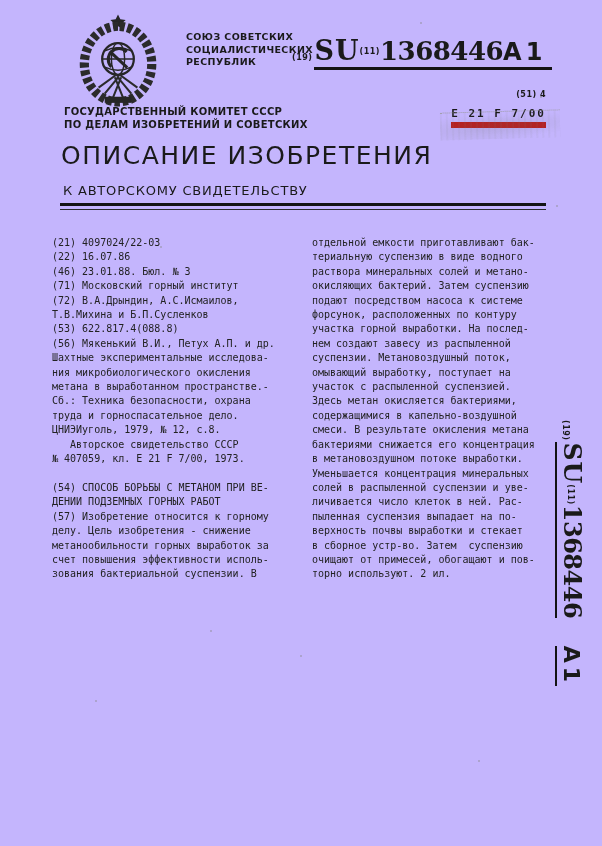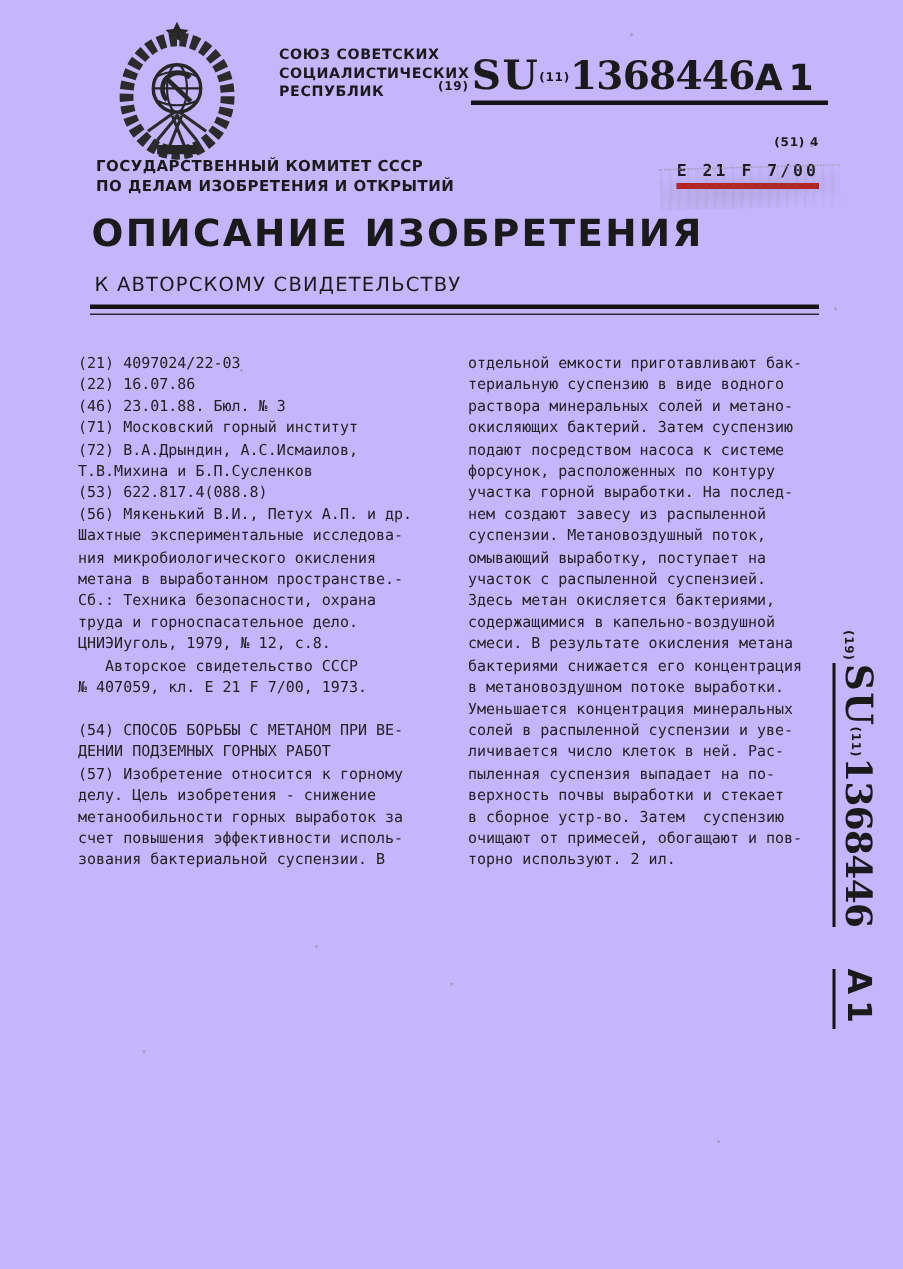--- a/index.html
+++ b/index.html
@@ -47,41 +47,41 @@
     font-size:24px;line-height:24px;font-weight:bold;letter-spacing:4px;
     margin-right:6px;
   }
   .spacer{flex:1}
   .ipc-row{
     position:absolute;left:292px;top:90px;width:254px;
     display:flex;align-items:flex-end;flex-direction:column;
   }
   .ipc-row .tiny-label{padding-bottom:3px;}
   .ipc-line{
-    flex:1;border-bottom:4px solid #b91c1c;
+    flex:1;border-bottom:6px solid #b91c1c;
     margin-left:4px;padding-bottom:1px;
   }
   .ipc-code{
     font-family:"DejaVu Sans Mono", monospace;
     font-size:11px;font-weight:bold;letter-spacing:2px;
   }
   .stamp-smudge{
     position:absolute;left:440px;top:111px;width:120px;height:27px;
     transform:rotate(-1.6deg);
     border-top:1px dotted #9a9a9a;
     background:
       radial-gradient(ellipse at 30% 65%, rgba(110,110,110,.18), transparent 60%),
       radial-gradient(ellipse at 70% 45%, rgba(110,110,110,.15), transparent 55%),
       repeating-linear-gradient(91deg, rgba(130,130,130,.10) 0 2px, transparent 2px 6px);
     opacity:.8;
   }
   
   .doc-title{
     position:absolute;left:61px;top:141px;
-    font-size:25px;font-weight:bold;letter-spacing:1.5px;white-space:nowrap;
+    font-size:25px;font-weight:normal;letter-spacing:1.5px;white-space:nowrap;
   }
   .doc-subtitle{
     position:absolute;left:63px;top:183px;
     font-size:13px;font-weight:normal;letter-spacing:.8px;white-space:nowrap;
   }
   .double-rule{
     position:absolute;left:60px;top:203px;width:486px;height:3px;
     border-top:3px solid #141414;border-bottom:1px solid #2a2a2a;
   }
   
@@ -135,21 +135,21 @@
       <path d="M58.5 38 a10.5 10.5 0 1 0 -15 14.7" fill="none" stroke="#262626" stroke-width="3"></path>
       <path d="M31 73 L49 60 M37 79 L51 62 M45 83 L53 63 M69 73 L51 60 M63 79 L49 62 M55 83 L47 63" stroke="#2b2b2b" stroke-width="2"></path>
       <path d="M37 85 h26" stroke="#262626" stroke-width="6"></path>
     </svg>
   </div>
 
   <div class="union-label">СОЮЗ СОВЕТСКИХ
 СОЦИАЛИСТИЧЕСКИХ
 РЕСПУБЛИК</div>
   <div class="committee-label">ГОСУДАРСТВЕННЫЙ КОМИТЕТ СССР
-ПО ДЕЛАМ ИЗОБРЕТЕНИЯ И ОТКРЫТИЙ</div>
+ПО ДЕЛАМ ИЗОБРЕТЕНИЙ И СОВЕТСКИХ</div>
 
   <div class="docnum-row">
     <span class="tiny-label">(19)</span>
     <span class="docnum-line">
       <span class="country-code">SU</span>
       <span class="tiny-label">(11)</span>
       <span class="doc-number">1368446</span>
       <span class="spacer"></span>
       <span class="kind-code">A1</span>
     </span>

